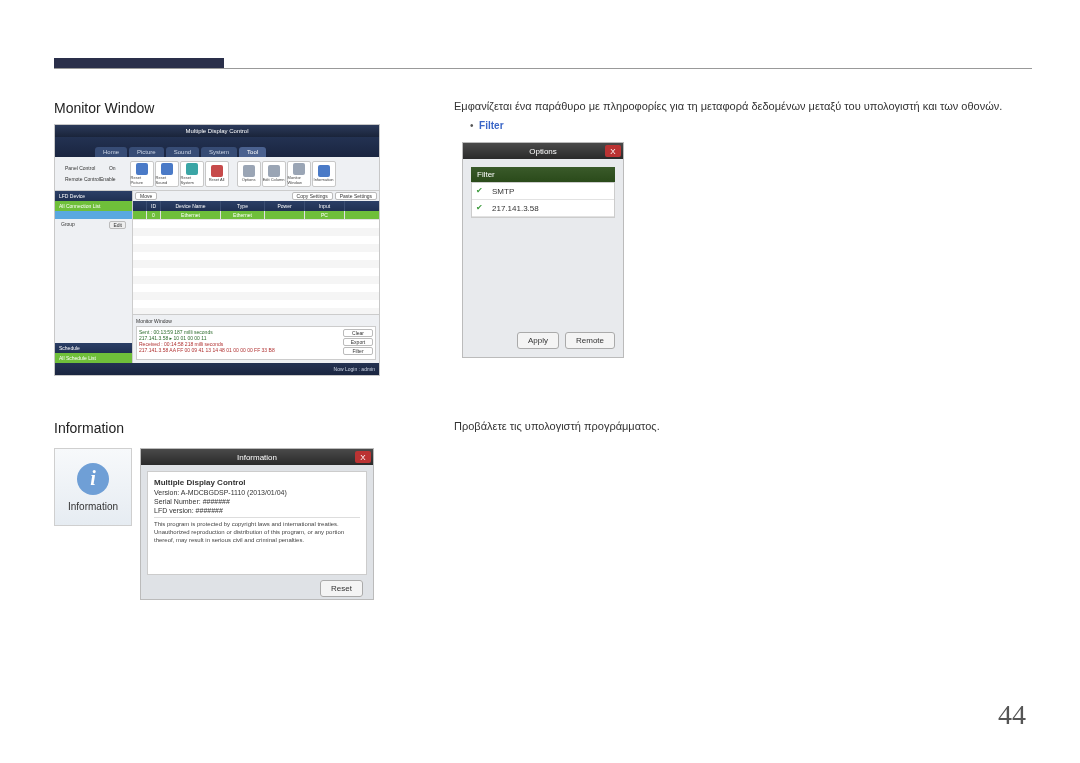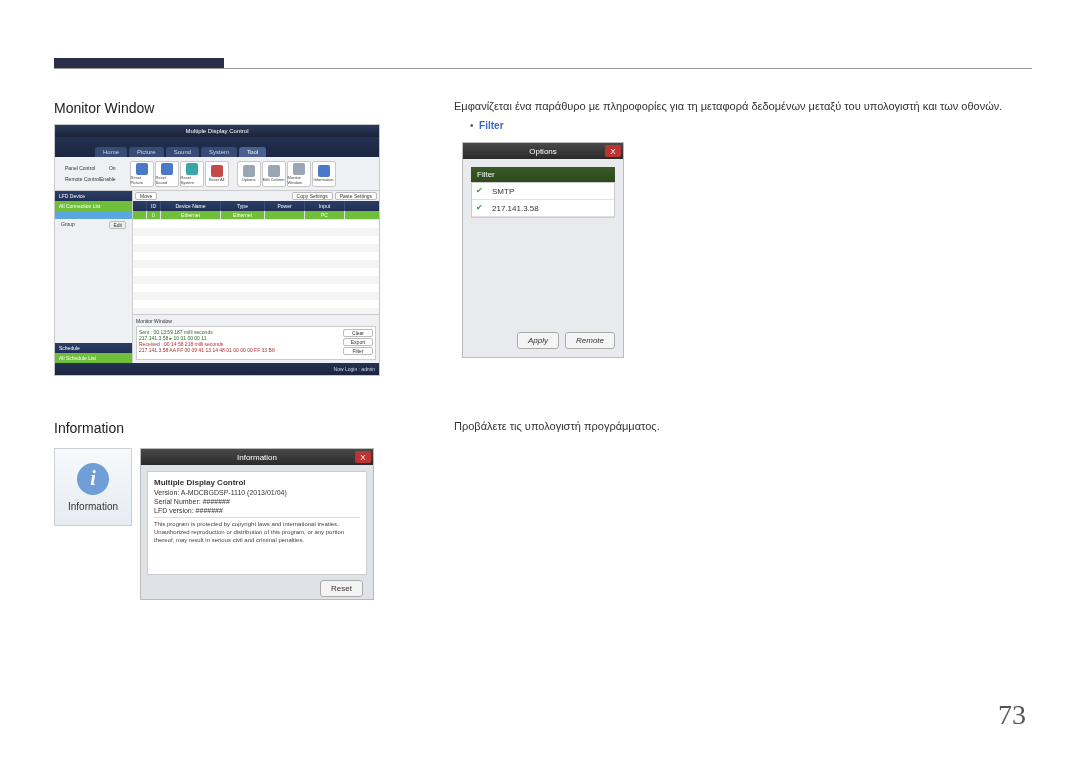--- a/index.html
+++ b/index.html
@@ -56,21 +56,21 @@
 
   
   .opts { position: absolute; left: 462px; top: 142px; width: 162px; height: 216px; border:1px solid #bbb; background:#e8eaed; font-size:8px;}
   .opts-title { height:16px; background: linear-gradient(#4a4a4a,#2a2a2a); color:#fff; display:flex; align-items:center; justify-content:center; position:relative; font-size:8px;}
   .opts-close { position:absolute; right:2px; top:2px; width:16px; height:12px; background:#b33; color:#fff; font-size:8px; display:flex; align-items:center; justify-content:center; border-radius:2px;}
   .opts-body { padding:8px;}
   .opts-filterbar { background: linear-gradient(#3a5a2a,#2a4a1a); color:#fff; font-size:8px; padding:3px 6px;}
   .opts-list { background:#fff; border:1px solid #ccc;}
   .opts-row { display:flex; align-items:center; border-bottom:1px solid #e2e2e2; padding:3px 4px; font-size:8px; gap:6px;}
   .chk { width:10px; height:10px; color:#3a9a3a;}
-  .opts-foot { position:absolute; bottom:8px; right:8px; display:flex; gap:6px;font-style:italic;}
+  .opts-foot { position:absolute; bottom:8px; right:8px; display:flex; gap:6px;}
   .dlgbtn { background:#f4f4f4; border:1px solid #aaa; border-radius:3px; font-size:8px; padding:3px 10px;}
 
   
   .h-info { position: absolute; left: 54px; top: 420px; font-size: 14px; color: #222; }
   .desc-info { position: absolute; left: 454px; top: 420px; font-size: 11px; color: #333; }
 
   .info-btn { position: absolute; left: 54px; top: 448px; width: 78px; height: 78px; border:1px solid #cfcfcf; background: linear-gradient(#f7f9fb,#e6ecf2); display:flex; flex-direction:column; align-items:center; justify-content:center; gap:6px;}
   .info-btn .circle { width:32px; height:32px; border-radius:50%; background:#6f9fd6; display:flex; align-items:center; justify-content:center; color:#fff; font-weight:bold; font-size:20px; font-style:italic; font-family: Georgia, serif;}
   .info-btn .lbl { font-size:10px; color:#333;}
 
@@ -259,13 +259,13 @@
     <div class="t2">Serial Number: #######</div>
     <div class="t2">LFD version: #######</div>
     <div class="sep"></div>
     <div class="legal">This program is protected by copyright laws and international treaties. Unauthorized reproduction or distribution of this program, or any portion thereof, may result in serious civil and criminal penalties.</div>
   </div>
   <div class="info-foot">
     <span class="dlgbtn">Reset</span>
   </div>
 </div>
 
-<div class="page-num">73</div>
+<div class="page-num">44</div>
 
 </body></html>

